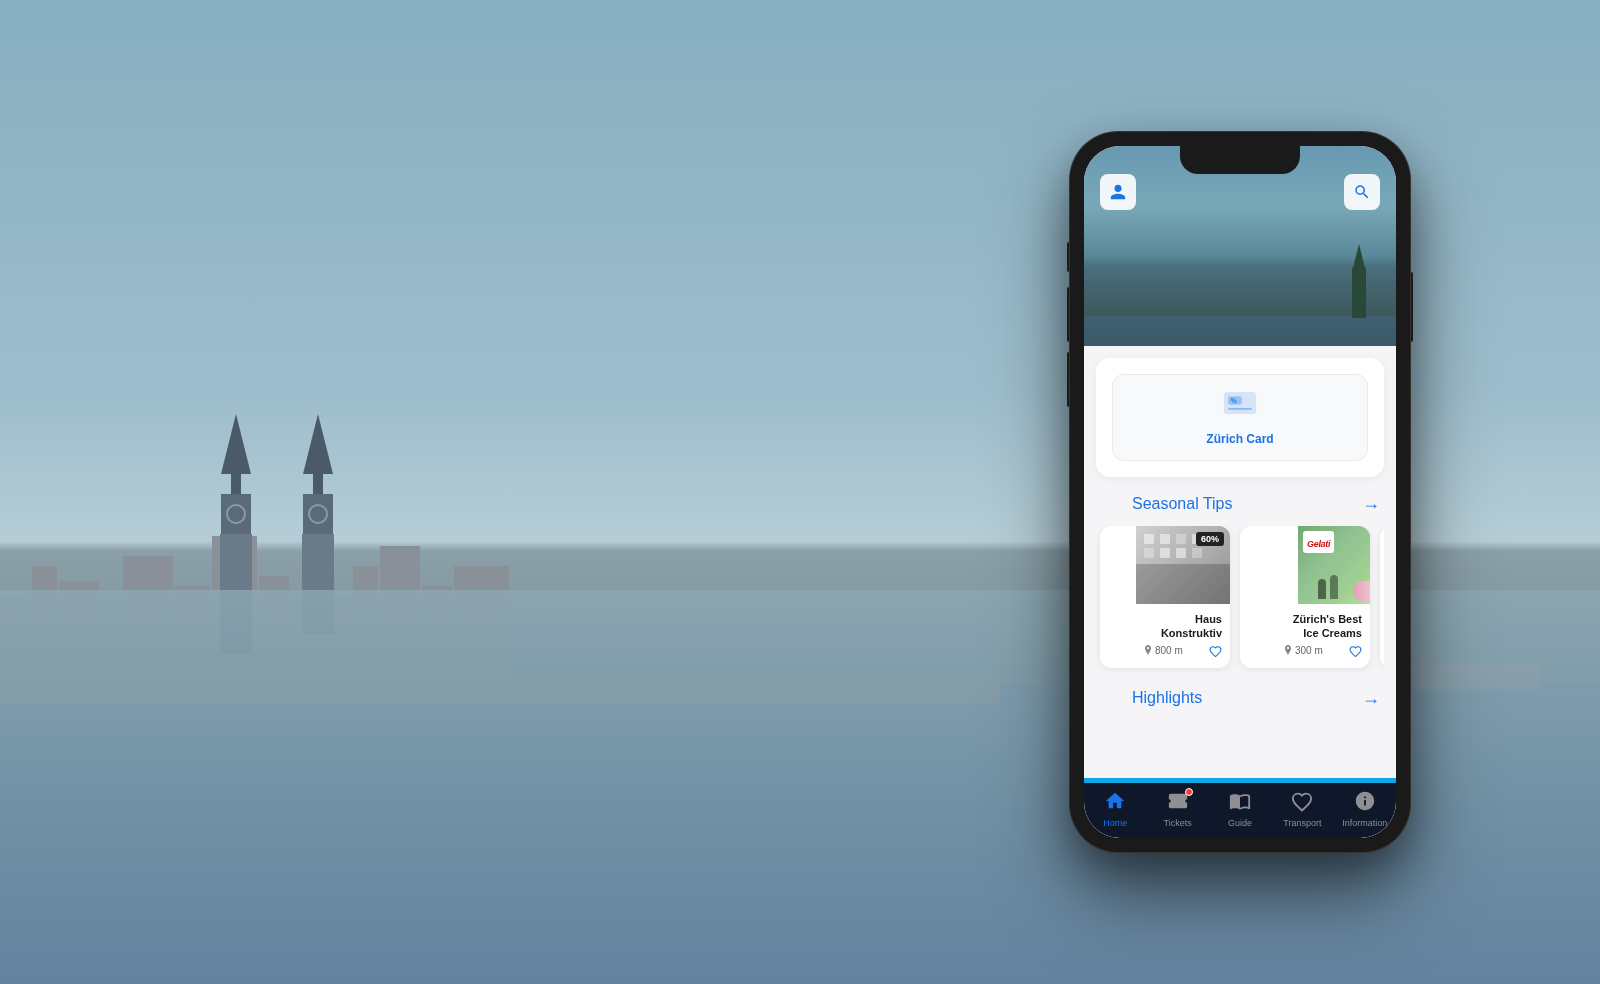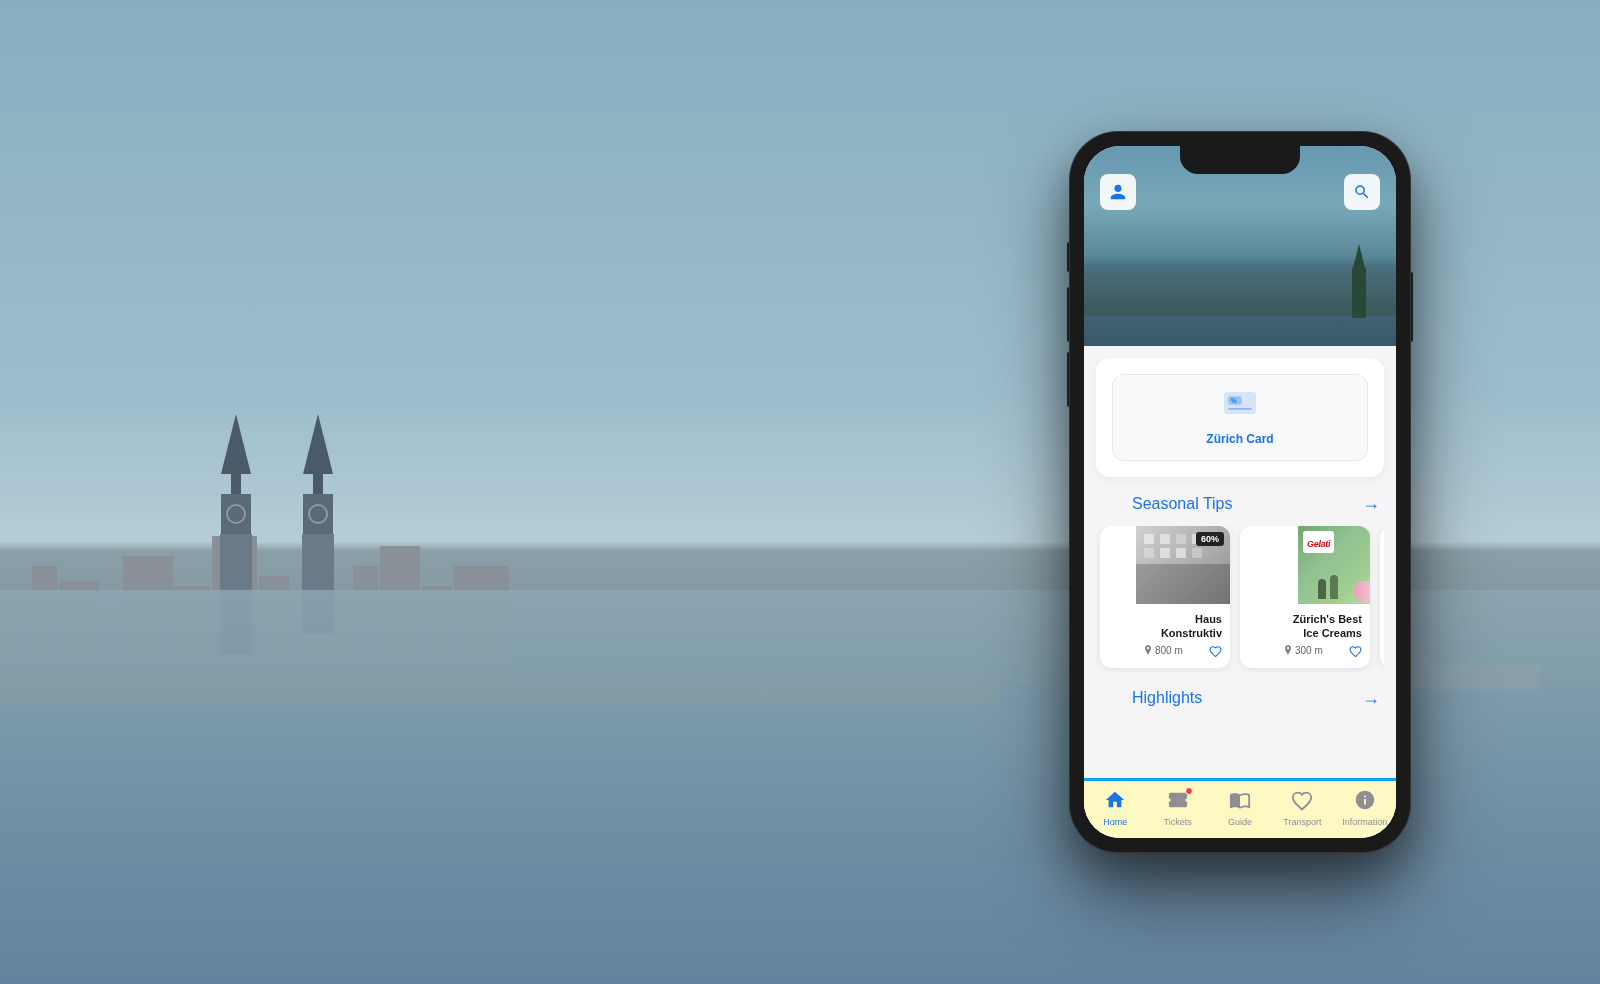--- a/index.html
+++ b/index.html
@@ -348,22 +348,22 @@
       cursor: pointer;
     }
 
     
     .bottom-nav {
       position: absolute;
       bottom: 0;
       left: 0;
       right: 0;
       height: 60px;
-      background: #fef9c3;
-      border-top: 3px solid #0ea5e9;
+      background: #0f172a;
+      border-top: 5px solid #0ea5e9;
       display: flex;
       align-items: center;
     }
 
     .nav-item {
       flex: 1;
       display: flex;
       flex-direction: column;
       align-items: center;
       justify-content: center;

